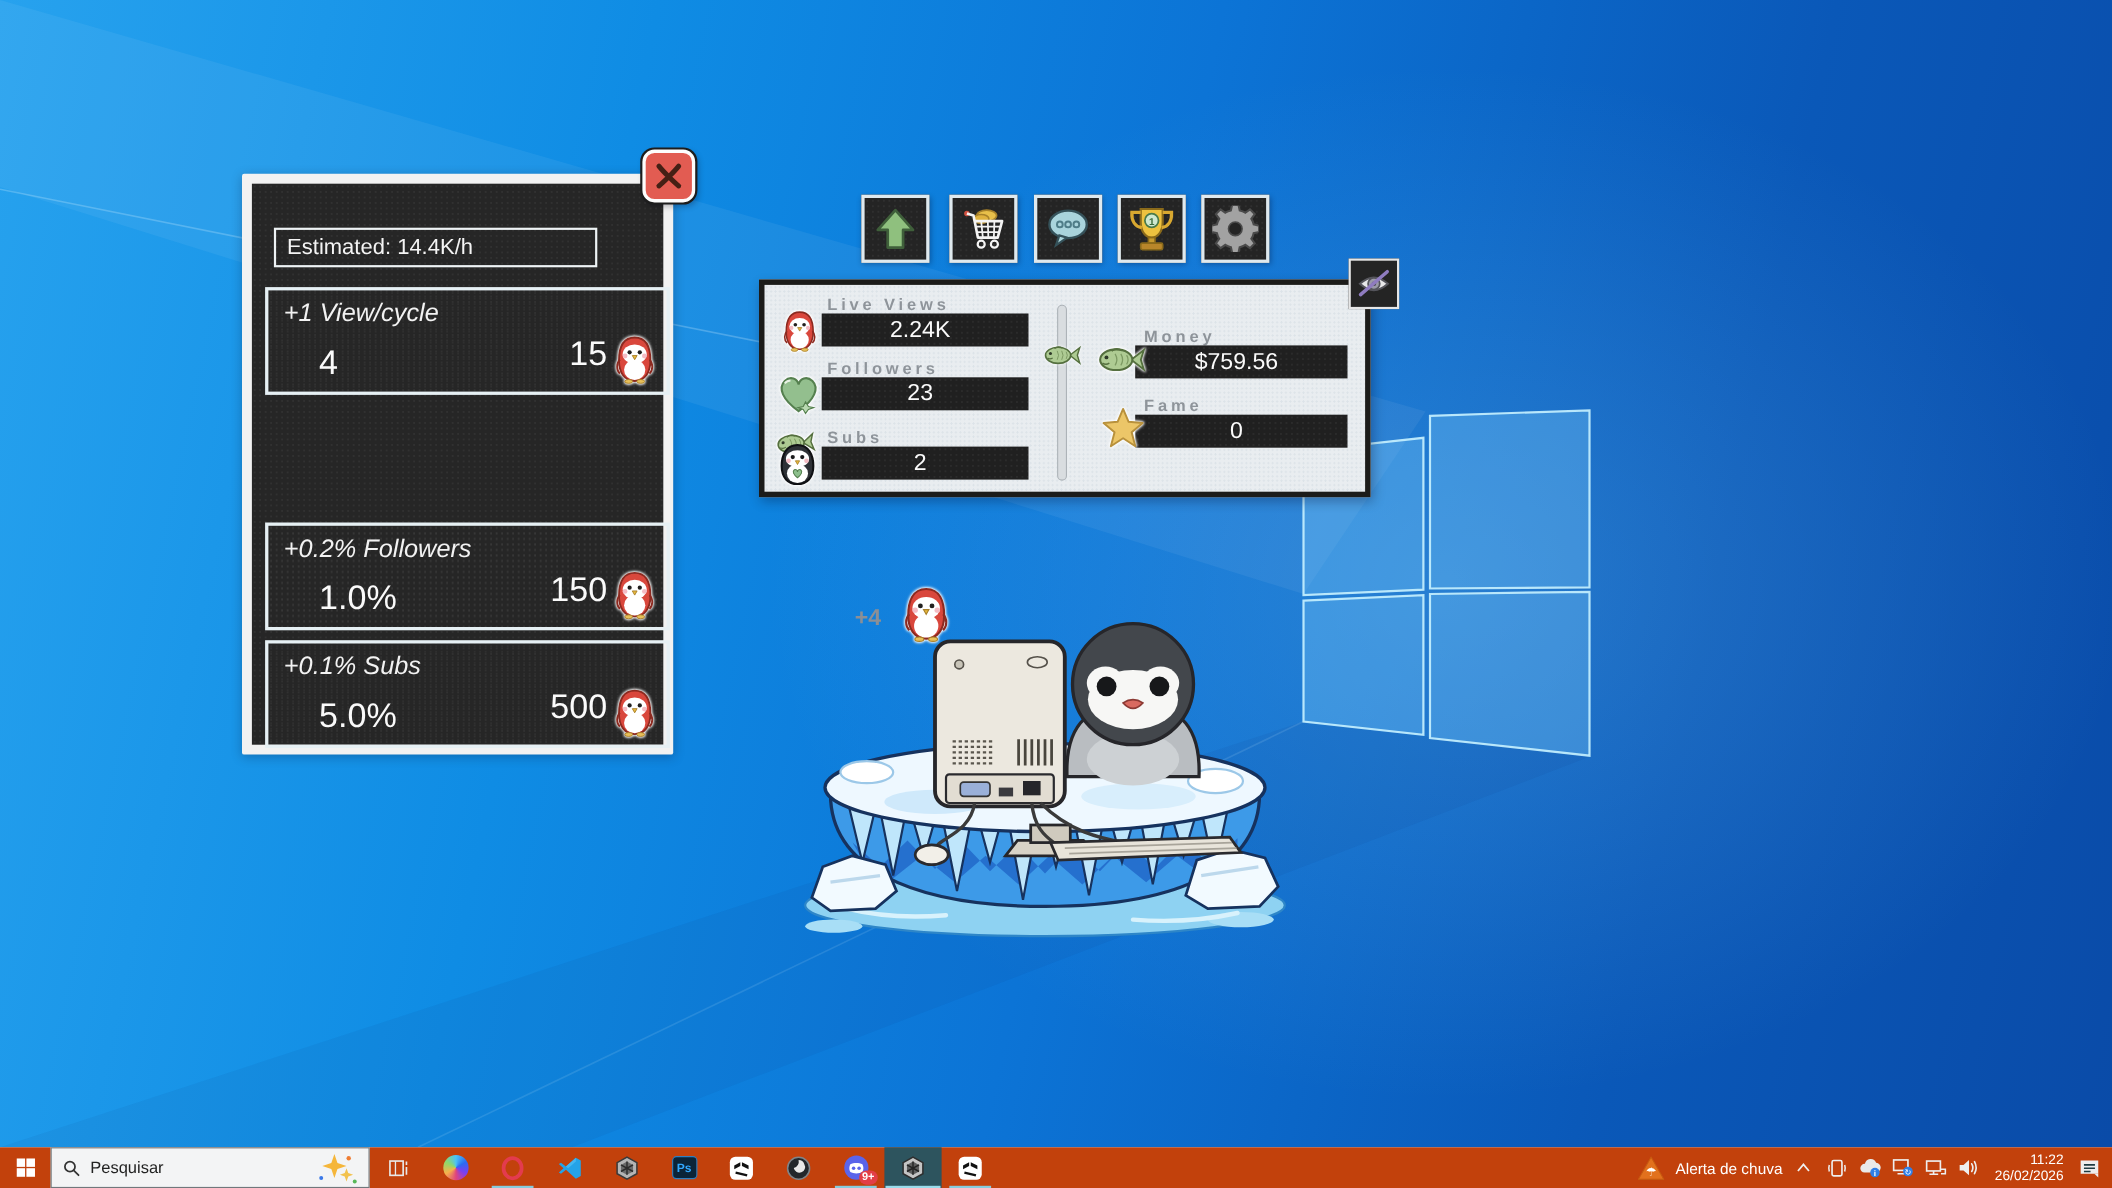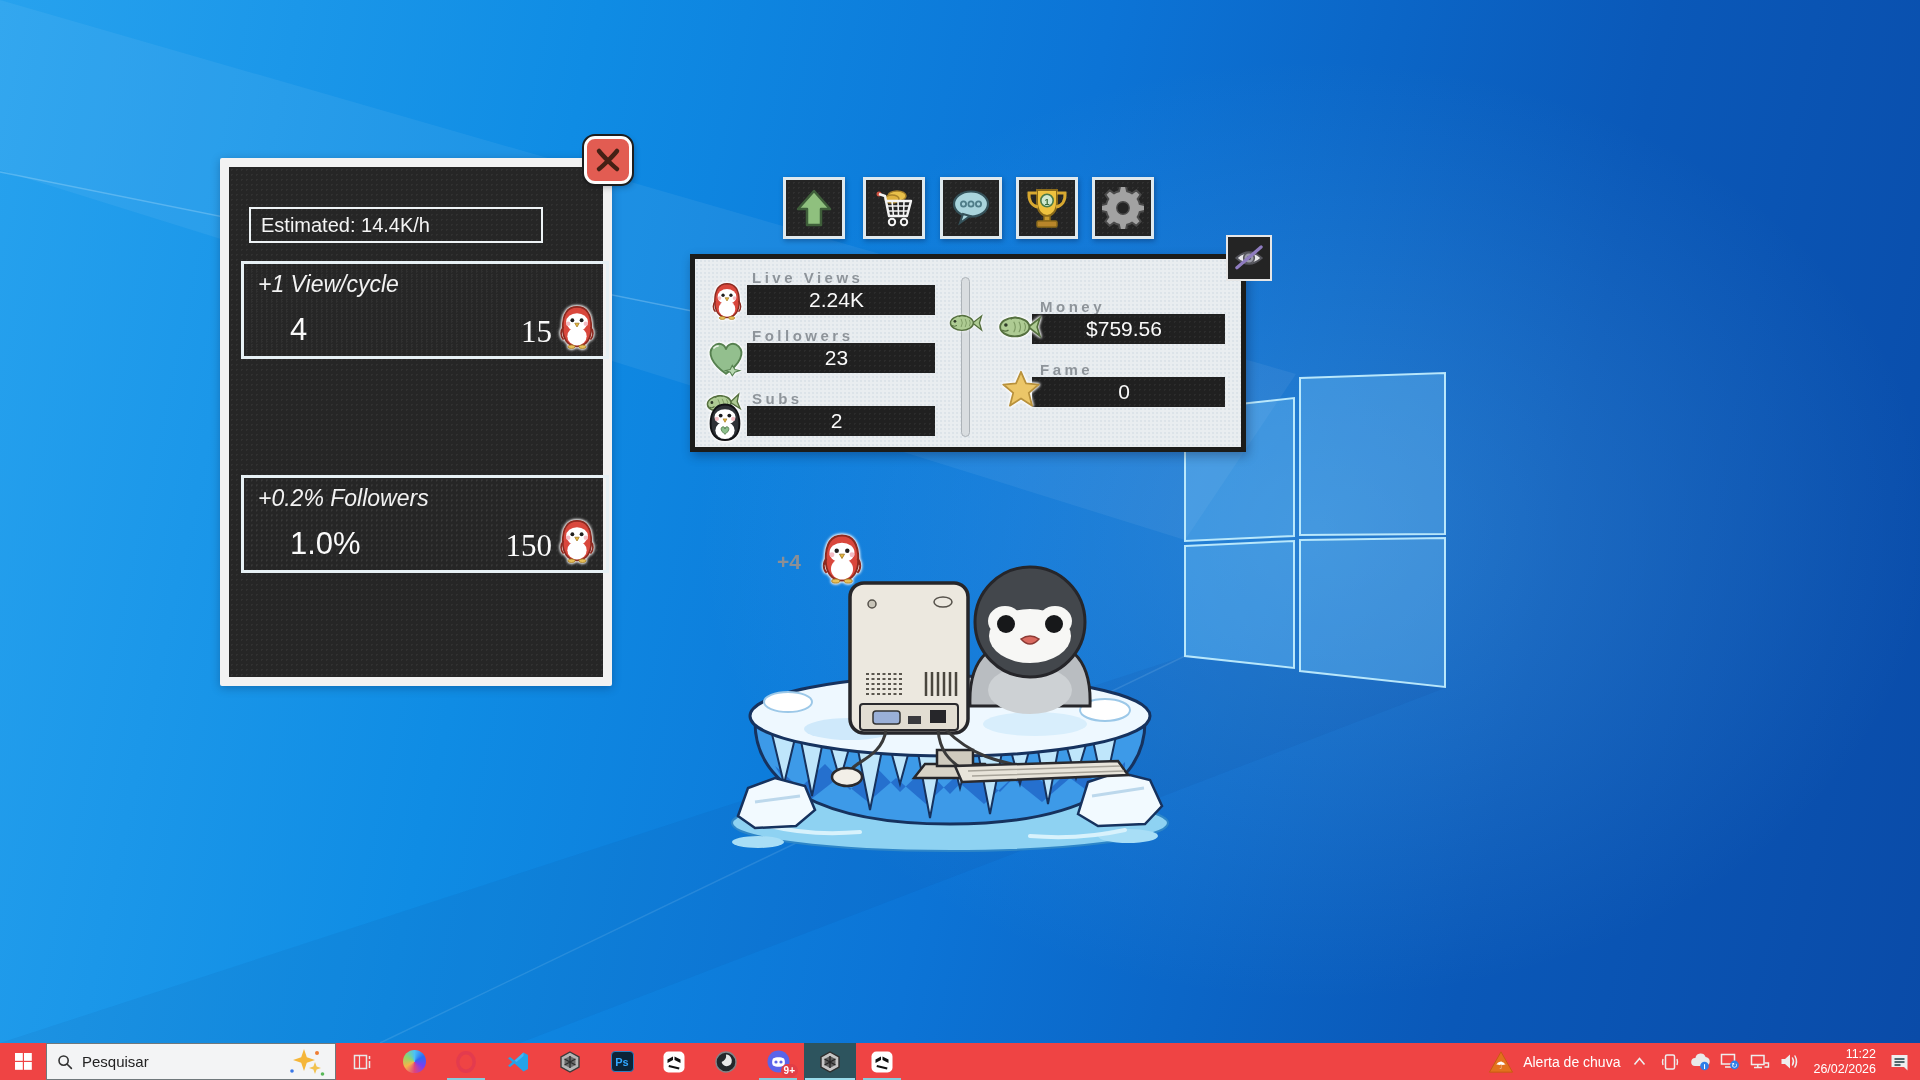--- a/index.html
+++ b/index.html
@@ -35,22 +35,22 @@
   }
   .upg-row {
     position:absolute; left:12px; width:368px; height:98px;
     border:3px solid #e6f0f4;
     background-image:radial-gradient(rgba(255,255,255,0.04) 1px, transparent 1px);
     background-size:5px 5px;
     cursor:pointer;
   }
   .upg-label { position:absolute; left:14px; top:7px; color:#f2f2f2; font-size:23px;font-style:italic; }
   .upg-value { position:absolute; left:46px; bottom:8px; color:#fafafa; font-size:31px; }
-  .upg-cost  { position:absolute; right:8px; bottom:6px; display:flex; align-items:flex-end; gap:4px;
-               color:#fafafa; font-size:31px;font-family:Liberation Serif, serif; }
+  .upg-cost  { position:absolute; right:8px; bottom:6px; display:flex; align-items:flex-start; gap:4px;
+               color:#fafafa; font-size:31px; }
   .pg-icon { width:42px; height:46px; filter:drop-shadow(0 0 1.5px #fff) drop-shadow(0 0 1px #fff); }
 
   .close-btn {
     left:584px; top:136px; width:48px; height:48px;
     background:#e25c52; border:3px solid #fdfdfd; border-radius:11px;
     box-shadow:0 0 0 2px #1d1d1d, 2px 3px 6px rgba(0,0,20,0.3);
     display:flex; align-items:center; justify-content:center; cursor:pointer;
   }
 
   
@@ -87,21 +87,21 @@
     display:flex; align-items:center; justify-content:center; cursor:pointer;
   }
 
   
   .scene { left:700px; top:526px; width:500px; height:330px; cursor:pointer; }
   .float-gain { left:777px; top:550px; font-size:21px; font-weight:bold; color:#8b8f96; }
   .float-penguin { left:818px; top:532px; width:48px; height:53px;
     filter:drop-shadow(0 0 1.5px #fff) drop-shadow(0 0 1px #fff); }
 
   
-  .taskbar { left:0; top:1043px; width:1920px; height:37px; background:#ef4444; display:flex; align-items:stretch; }
+  .taskbar { left:0; top:1043px; width:1920px; height:37px; background:#c2410c; display:flex; align-items:stretch; }
   .tb-start { width:46px; display:flex; align-items:center; justify-content:center; cursor:pointer; }
   .tb-search { width:290px; background:#f3f4f5; border:1px solid #70787c; display:flex; align-items:center;
     gap:9px; padding:0 10px; cursor:text; position:relative; }
   .tb-search-text { font-size:15px; color:#222; flex:1; }
   .sparkle-wrap { position:relative; width:38px; height:30px; }
   .tb-slots { display:flex; }
   .tb-slot { width:52px; display:flex; align-items:center; justify-content:center; position:relative; cursor:pointer; }
   .tb-slot.active { background:#2d545e; }
   .tb-slot .runline { position:absolute; bottom:0; left:7px; right:7px; height:2px; background:#86ccdc; }
   .tb-slot.active .runline { left:1px; right:1px; background:#9adcec; }
@@ -267,20 +267,30 @@
         <span class="upg-label">+0.2% Followers</span>
         <span class="upg-value">1.0%</span>
         <span class="upg-cost">
           <span>150</span>
           <svg class="pg-icon" viewBox="0 0 50 54">
               <use href="#red-penguin"></use>
             </svg>
         </span>
       </div>
 
+      <div class="upg-row" style="top:415px">
+        <span class="upg-label">+0.1% Subs</span>
+        <span class="upg-value">5.0%</span>
+        <span class="upg-cost">
+          <span>500</span>
+          <svg class="pg-icon" viewBox="0 0 50 54">
+              <use href="#red-penguin"></use>
+            </svg>
+        </span>
+      </div>
     </div>
   </div>
 
   <div class="abs close-btn">
     <svg width="30" height="30" viewBox="0 0 30 30">
       <path d="M6 6 C10 11 20 21 24 24 M24 6 C20 11 10 21 6 24" fill="none" stroke="#452015" stroke-width="4.5" stroke-linecap="round"></path>
     </svg>
   </div>
 
   <div class="abs tool-btn" style="left:783px">

